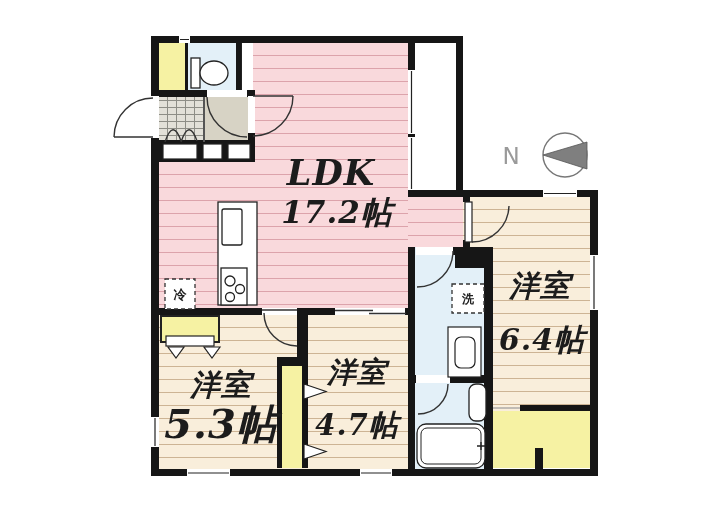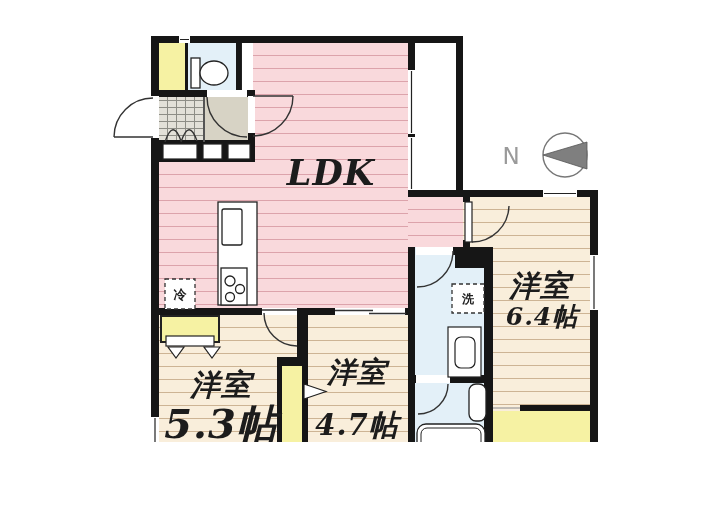--- a/index.html
+++ b/index.html
@@ -1,16 +1,16 @@
 <!DOCTYPE html>
 <html><head>
 <meta charset="utf-8">
 <style>
   html,body{margin:0;padding:0;background:#fff;}
-  #plan{position:relative;width:720px;height:442px;background:#fff;overflow:hidden;
+  #plan{position:relative;width:720px;height:512px;background:#fff;overflow:hidden;
         font-family:"DejaVu Serif","Liberation Serif",serif;}
   .floor{position:absolute;}
   .pink{background-color:#f9d9dc;
         background-image:repeating-linear-gradient(180deg,transparent 0 12px,#dca3ab 12px 13px);}
   .cream{background-color:#f9eedb;
         background-image:repeating-linear-gradient(180deg,transparent 0 12px,#cdb494 12px 13px);}
   .blue{background-color:#e3f0f8;}
   .yellow{background-color:#f6f2a3;}
   .yellow.bordered{box-shadow:0 0 0 2px #222 inset;}
   .hallfloor{background-color:#d7d3c5;}
@@ -104,23 +104,24 @@
       <path d="M304,444L304,459L326,451.5Z"></path>
     </g>
 
     <g>
       <circle cx="565" cy="155" r="22" fill="none" stroke="#777" stroke-width="1.4"></circle>
       <polygon points="543,155 587,142 587,169" fill="#7f7f7f" stroke="#555" stroke-width="0.8"></polygon>
     </g>
   </svg>
 
   <div class="lbl" style="left:331px;top:172px;font-size:35px">LDK</div>
+  <div class="lbl" style="left:337px;top:212px;font-size:31px">17.2帖</div>
 
   <div class="lbl" style="left:540px;top:286px;font-size:30px">洋室</div>
-  <div class="lbl" style="left:542px;top:316px;font-size:25px">6.4帖</div>
+  <div class="lbl" style="left:542px;top:340px;font-size:30px">6.4帖</div>
 
   <div class="lbl" style="left:221px;top:385px;font-size:30px">洋室</div>
   <div class="lbl" style="left:221px;top:424px;font-size:40px">5.3帖</div>
 
   <div class="lbl" style="left:357px;top:372px;font-size:29px">洋室</div>
   <div class="lbl" style="left:357px;top:425px;font-size:29px">4.7帖</div>
 
   <div class="small-lbl" style="left:180px;top:294px;font-size:13px">冷</div>
   <div class="small-lbl" style="left:468px;top:299px;font-size:12px">洗</div>
 

